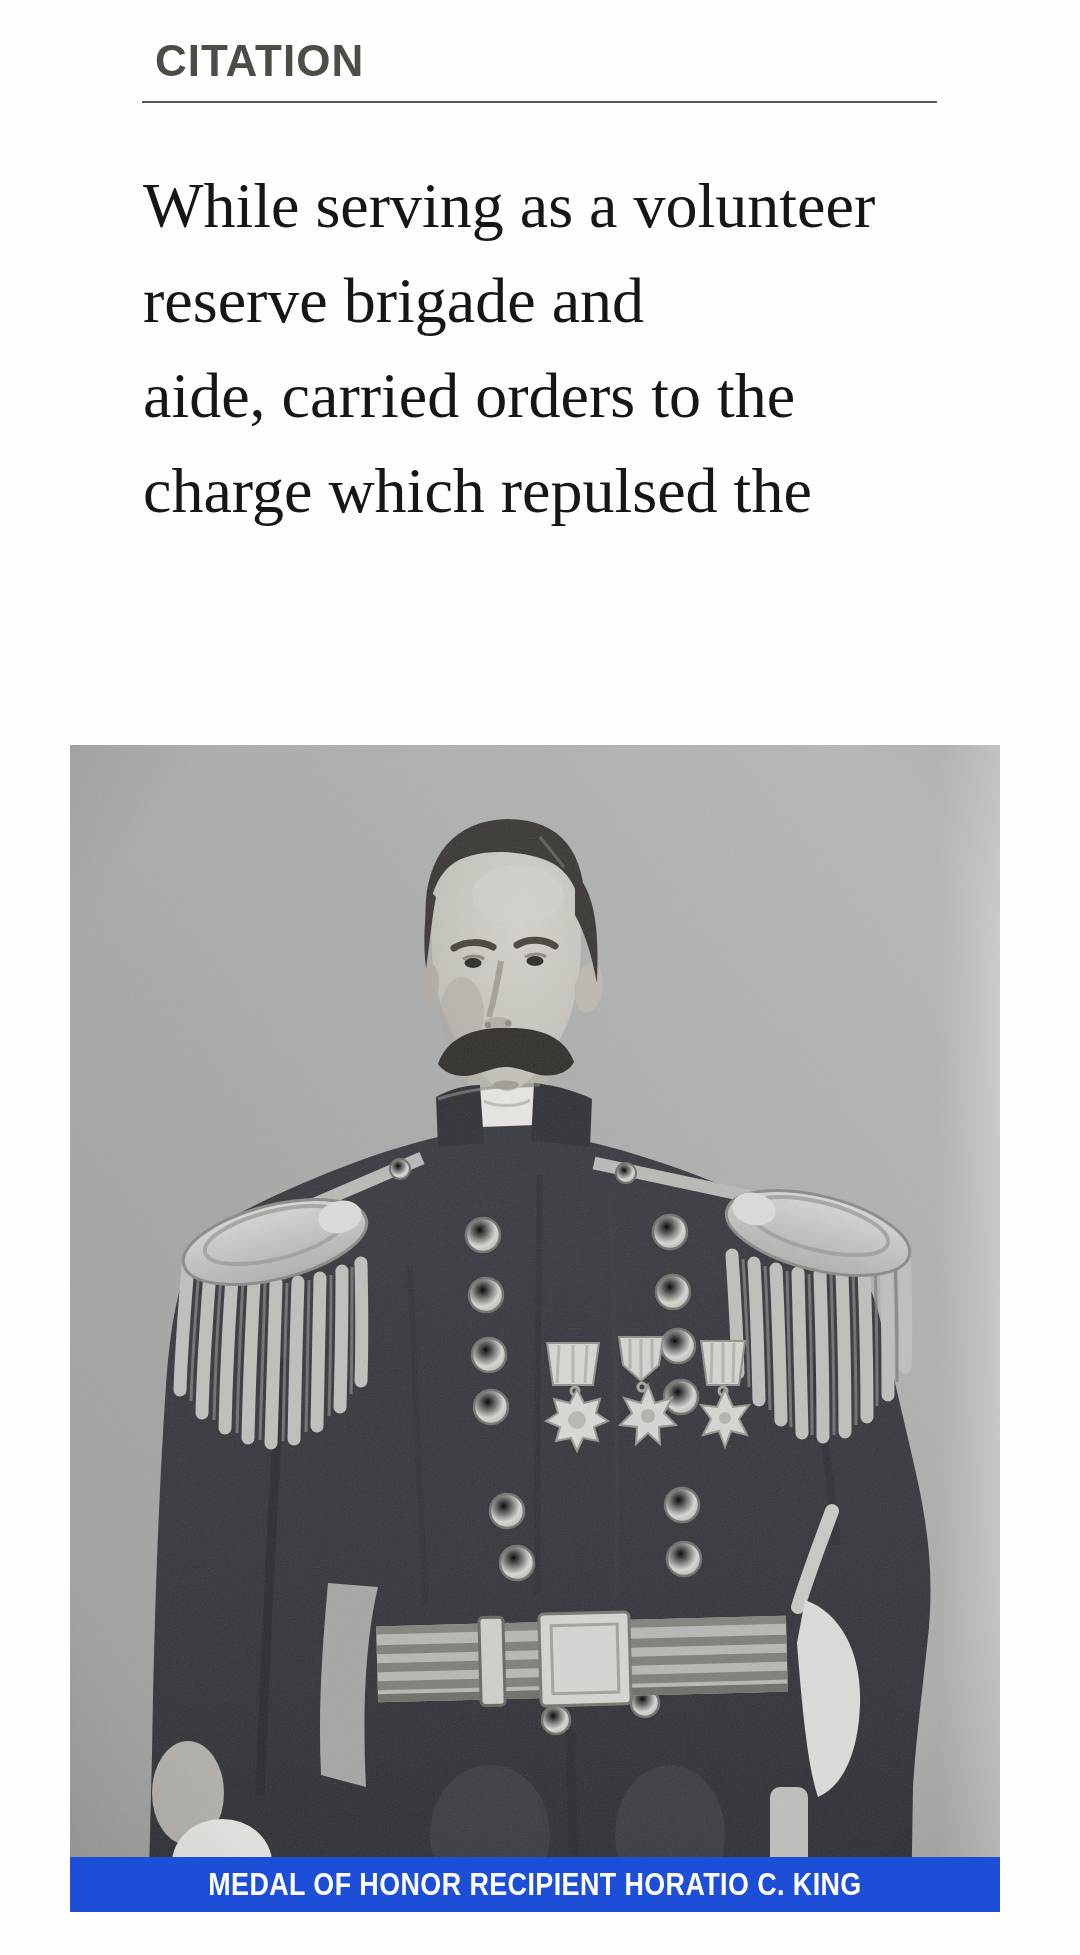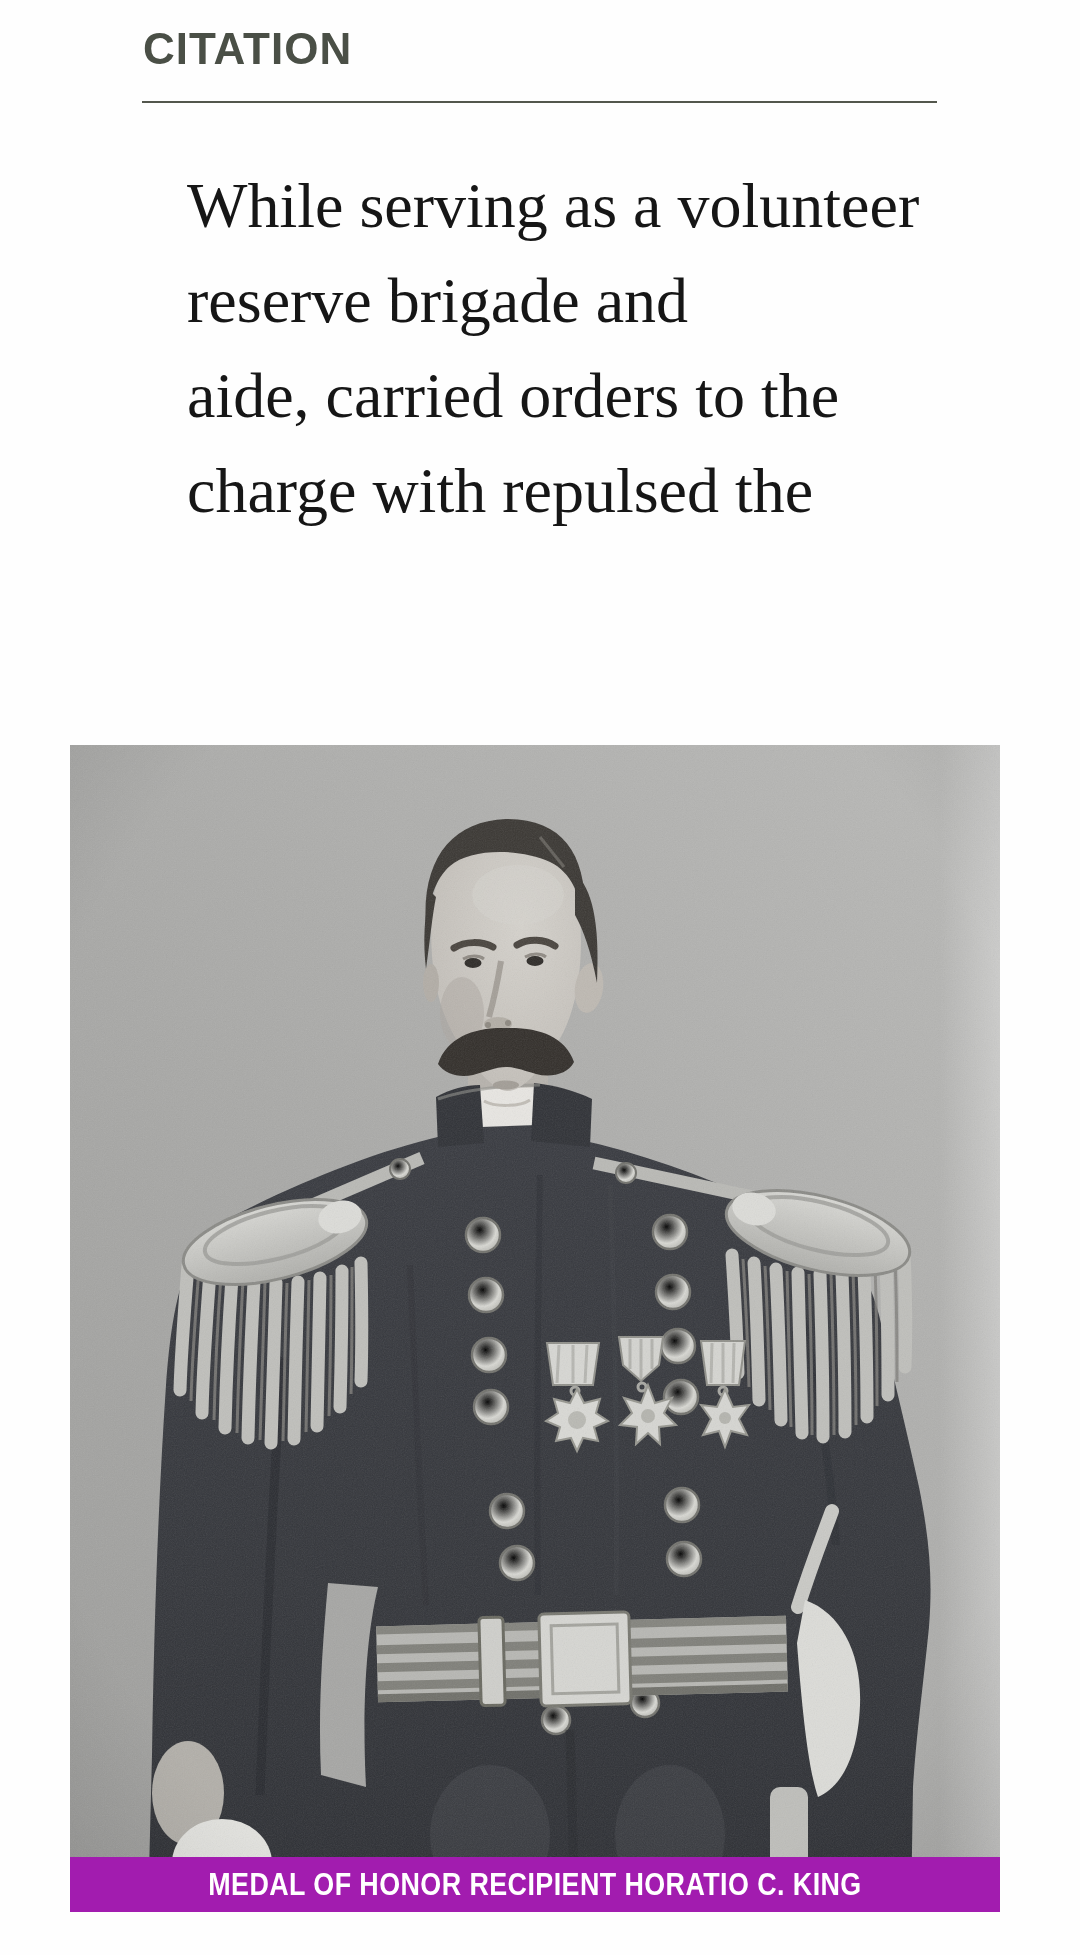--- a/index.html
+++ b/index.html
@@ -1,40 +1,40 @@
 <!DOCTYPE html>
 <html><head>
 <meta charset="utf-8">
 <style>
   html,body{margin:0;padding:0;}
   body{
     width:1080px;height:1955px;position:relative;background:#fefefe;
     font-family:"Liberation Sans",sans-serif;overflow:hidden;
   }
   .heading{
-    position:absolute;left:143px;top:27px;margin:0;
+    position:absolute;left:143px;top:27px;margin:12px;
     font-family:"Liberation Sans",sans-serif;font-weight:bold;
     font-size:44px;line-height:1;letter-spacing:1px;color:#4a4f46;
   }
   .rule{
     position:absolute;left:142px;top:101px;width:795px;height:2px;
     background:#53574d;border:none;
   }
   .citation-text{
     position:absolute;left:143px;top:158px;width:840px;
     font-family:"Liberation Serif",serif;font-size:64px;line-height:95px;
-    color:#161616;white-space:nowrap;margin-left:44px;
+    color:#161616;white-space:nowrap;
   }
   .photo-wrap{
     position:absolute;left:70px;top:745px;width:930px;height:1167px;margin:0;
   }
   .photo-wrap svg{display:block;}
   .caption-banner{
     position:absolute;left:70px;top:1857px;width:930px;height:55px;
-    background:#a21caf;display:flex;align-items:center;justify-content:center;
+    background:#1d4ed8;display:flex;align-items:center;justify-content:center;
     z-index:5;
   }
   .caption-banner span{
     display:inline-block;color:#ffffff;font-weight:bold;font-size:32px;
     letter-spacing:0.5px;transform:scaleX(0.84);transform-origin:center;
     white-space:nowrap;
   }
 </style>
 </head>
 <body>
@@ -42,21 +42,21 @@
 <div>
 
   <h2 class="heading">CITATION</h2>
 
   <div class="rule"></div>
 
   <div class="citation-text">
     <div>While serving as a volunteer</div>
     <div>reserve brigade and</div>
     <div>aide, carried orders to the</div>
-    <div>charge with repulsed the</div>
+    <div>charge which repulsed the</div>
   </div>
 
   <figure class="photo-wrap">
     <svg width="930" height="1167" viewBox="0 0 930 1167" xmlns="http://www.w3.org/2000/svg">
       <defs>
         <linearGradient id="bgGrad" x1="0" y1="1" x2="1" y2="0">
           <stop offset="0" stop-color="#9d9d9b"></stop>
           <stop offset="0.45" stop-color="#a9a9a7"></stop>
           <stop offset="1" stop-color="#b9b9b7"></stop>
         </linearGradient>

